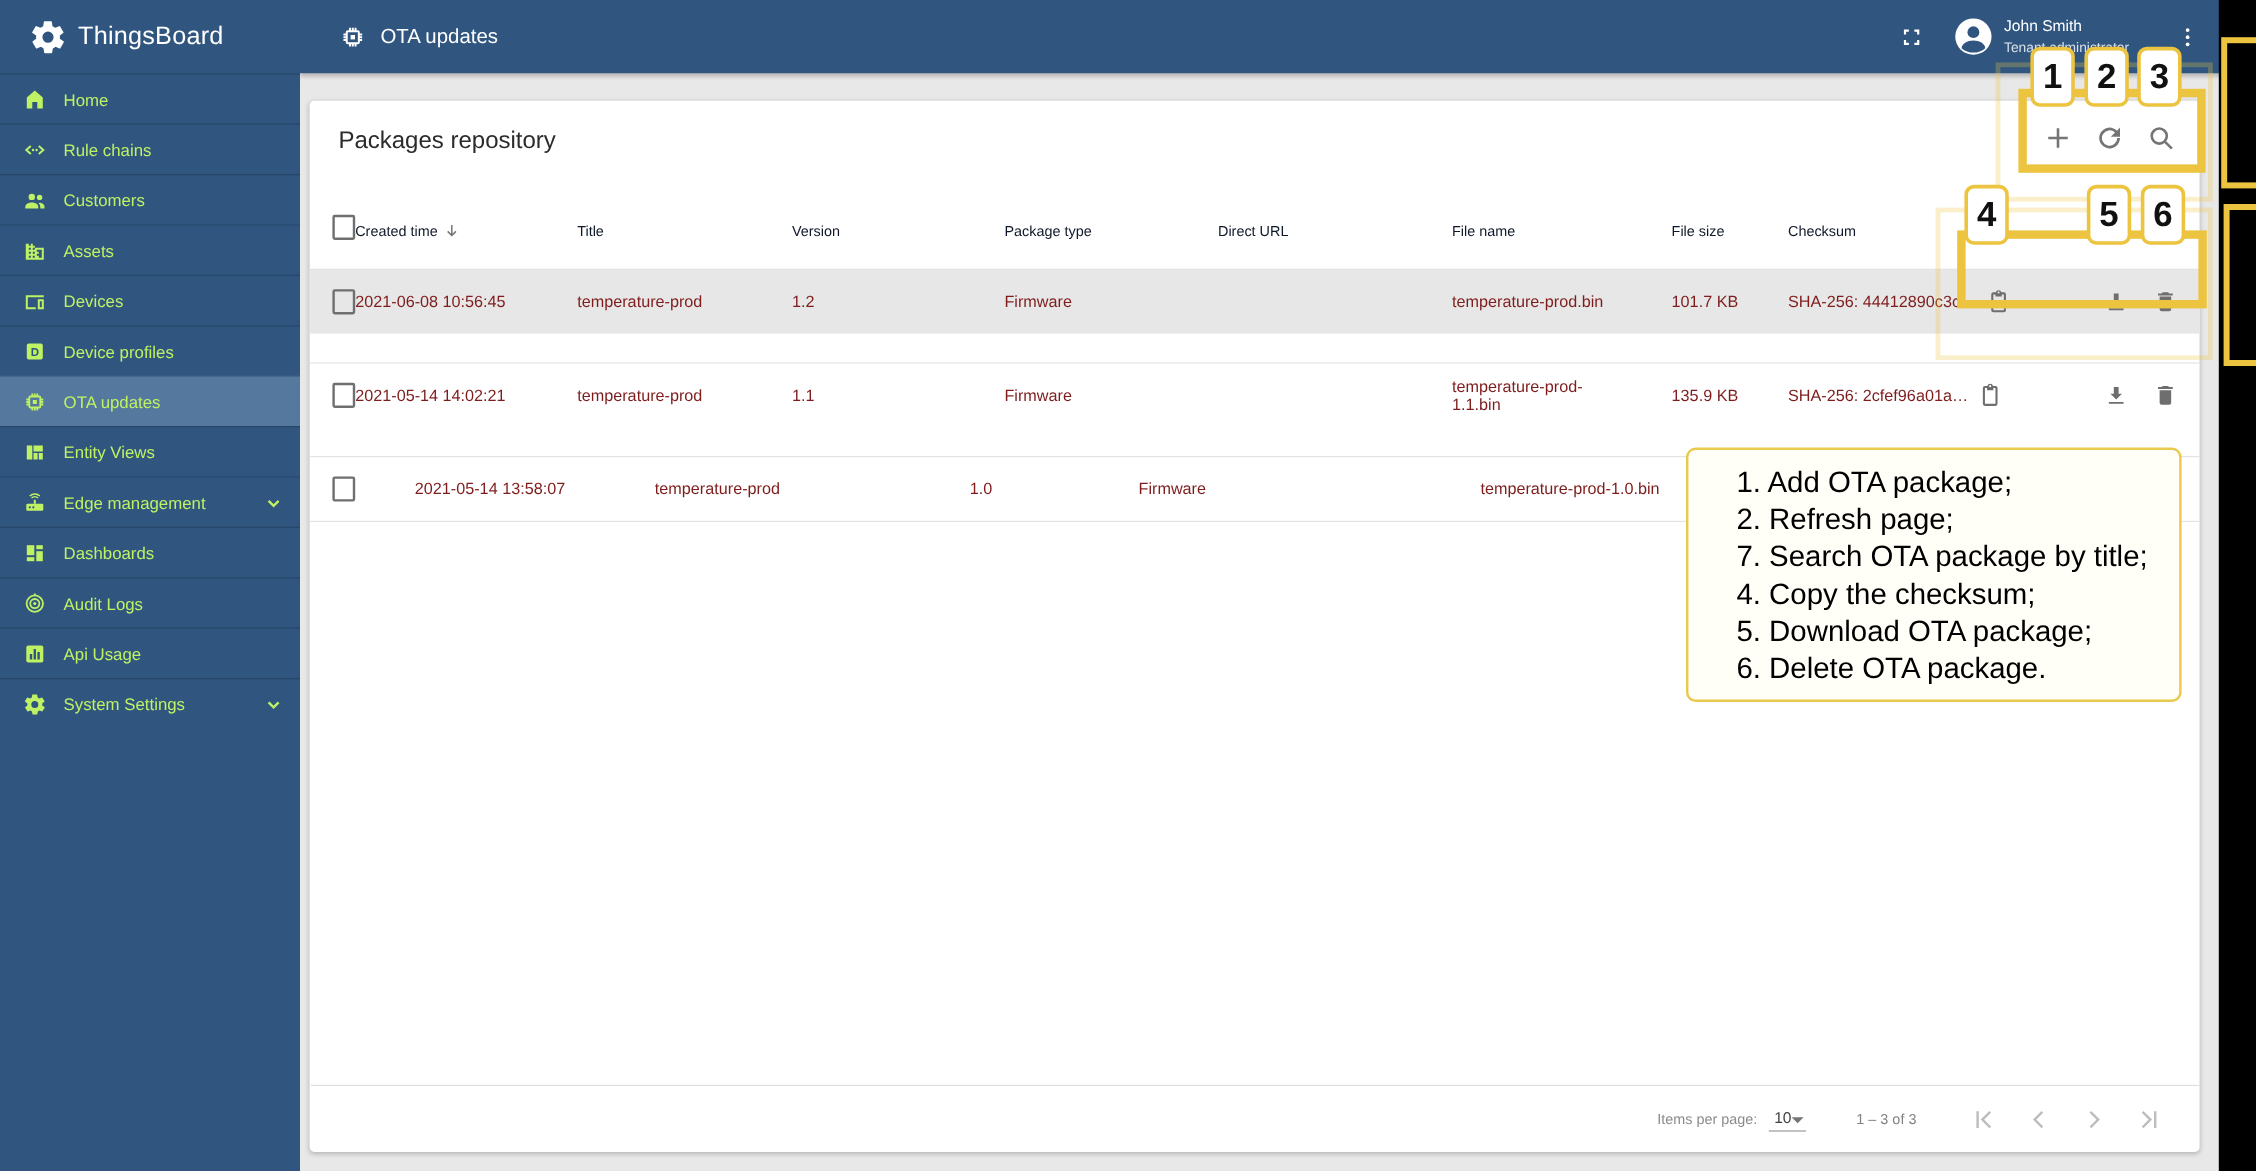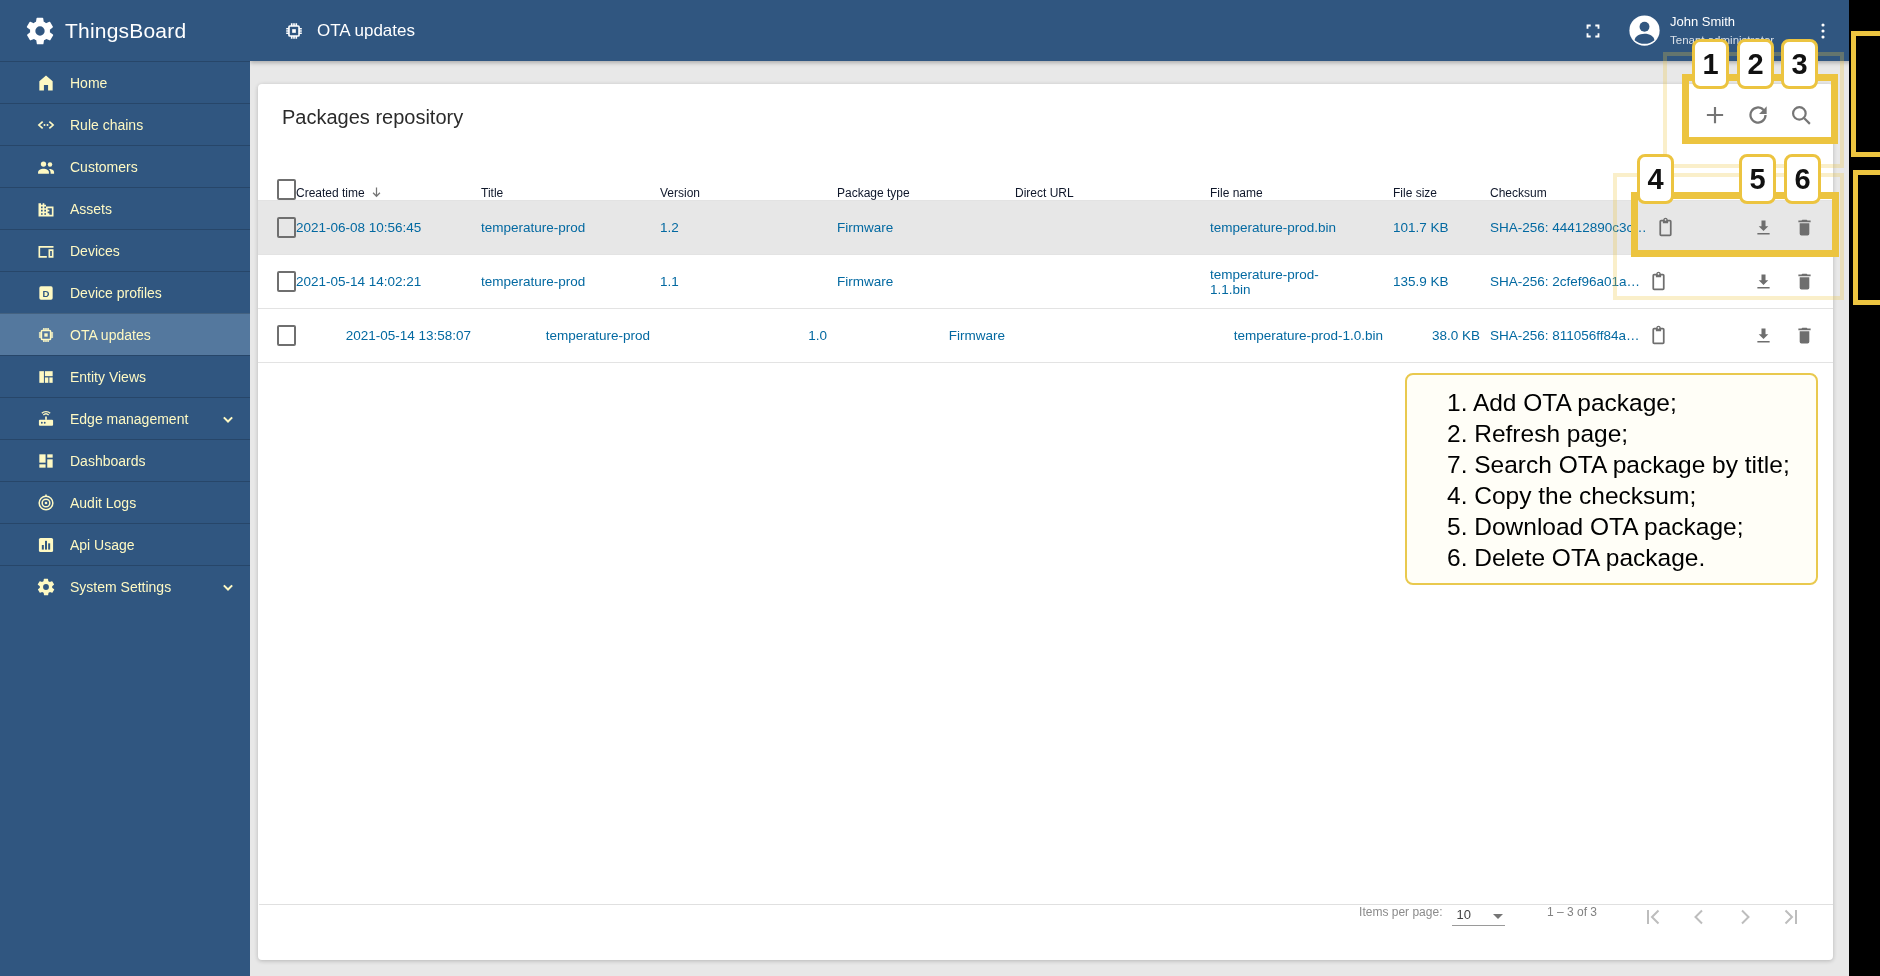--- a/index.html
+++ b/index.html
@@ -3,21 +3,21 @@
 <meta charset="utf-8">
 <style>
   html,body{margin:0;padding:0;}
   body{width:1880px;height:976px;overflow:hidden;font-family:"Liberation Sans",sans-serif;background:#e8e8e8;position:relative;}
   .app{position:absolute;inset:0;}
 
   
   .sidebar{position:absolute;left:0;top:0;width:250px;height:976px;background:#305680;z-index:5;}
   .logo-row{height:61px;display:flex;align-items:center;padding-left:24px;gap:9px;color:#fff;font-size:21px;letter-spacing:.2px;}
   .logo-row svg{width:32px;height:32px;}
-  .nav-item{height:41px;display:flex;align-items:center;padding-left:36px;gap:14px;color:#fef9c3;font-size:14px;font-weight:500;border-top:1px solid rgba(0,0,0,.18);position:relative;cursor:pointer;}
+  .nav-item{height:41px;display:flex;align-items:center;padding-left:19px;gap:14px;color:#bef264;font-size:14px;font-weight:500;border-top:1px solid rgba(0,0,0,.18);position:relative;cursor:pointer;}
   .nav-item svg{width:20px;height:20px;flex:none;}
   .nav-item.active{background:#54789e;}
   .nav-chevron{position:absolute;right:12px;width:20px;height:20px;}
 
   
   .topbar{position:absolute;left:250px;top:0;right:0;height:61px;background:#305680;color:#fff;z-index:4;box-shadow:0 2px 4px rgba(0,0,0,.25);}
   .tb-title{position:absolute;left:33px;top:0;height:61px;display:flex;align-items:center;gap:12px;font-size:17px;}
   .tb-title svg{width:22px;height:22px;}
   .tb-right{position:absolute;right:0;top:0;height:61px;display:flex;align-items:center;}
   .tb-fullscreen{width:22px;height:22px;margin-right:24px;cursor:pointer;}
@@ -29,42 +29,42 @@
 
   
   .card{position:absolute;left:258px;top:84px;width:1575px;height:876px;background:#fff;border-radius:4px;box-shadow:0 1px 4px rgba(0,0,0,.22);z-index:10;}
   .card-title{position:absolute;left:24px;top:22px;font-size:20px;color:#2b2b2b;}
   .card-toolbar{position:absolute;left:1444px;top:18px;display:flex;gap:17px;}
   .tool-btn{width:26px;height:26px;color:#757575;cursor:pointer;}
   .tool-btn svg{width:26px;height:26px;}
 
   .thead{position:absolute;left:0;top:58px;right:0;height:58px;display:flex;align-items:flex-end;color:#0f172a;font-size:12px;}
   .tbody{position:absolute;left:0;top:116px;right:0;}
-  .trow{display:flex;align-items:center;min-height:53px;border-top:1px solid #e3e3e3;font-size:13.5px;color:#0369a1;cursor:pointer;}
+  .trow{display:flex;align-items:center;min-height:53px;border-top:1px solid #e3e3e3;font-size:13.5px;color:#7f1d1d;cursor:pointer;margin-top:24px;}
   .trow:last-child{border-bottom:1px solid #e3e3e3;text-align:right;}
   .trow.highlight{background:#e7e7e7;}
   .cell{box-sizing:border-box;padding-right:10px;}
   .c-cb{width:38px;padding-left:19px;padding-right:0;display:flex;align-items:center;}
   .checkbox{width:17px;height:17px;border:2px solid #6f6f6f;border-radius:2px;background:transparent;display:inline-block;cursor:pointer;}
   .c-created{width:185px;}
   .c-title{width:179px;}
   .c-version{width:177px;}
   .c-package{width:178px;}
   .c-direct{width:195px;}
   .c-file{width:183px;white-space:pre-line;}
   .c-size{width:97px;}
   .c-checksum{width:230px;display:flex;align-items:center;gap:8px;}
   .c-actions{flex:1;display:flex;justify-content:flex-end;align-items:center;gap:20px;padding-right:18px;}
   .row-icon{width:21px;height:21px;color:#6e6e6e;cursor:pointer;flex:none;}
   .row-icon svg{width:21px;height:21px;}
   .sort-ic{width:15px;height:15px;color:#757575;vertical-align:-3px;margin-left:4px;}
 
   
-  .pager{position:absolute;left:1px;bottom:0;right:0;height:55px;border-top:1px solid #e0e0e0;display:flex;align-items:flex-start;justify-content:flex-end;color:#8b8b8b;font-size:12px;}
-  .ipp-select{display:flex;align-items:end;gap:22px;border-bottom:1px solid #9a9a9a;padding:2px 2px 3px 4px;margin:0 42px 0 10px;color:#444;font-size:13px;cursor:pointer;}
+  .pager{position:absolute;left:1px;bottom:0;right:0;height:55px;border-top:1px solid #e0e0e0;display:flex;align-items:center;justify-content:flex-end;color:#8b8b8b;font-size:12px;}
+  .ipp-select{display:flex;align-items:end;border-bottom:1px solid #9a9a9a;padding:2px 2px 3px 4px;margin:0 42px 0 10px;color:#444;font-size:13px;cursor:pointer;}
   .ipp-caret{width:0;height:0;border-left:5px solid transparent;border-right:5px solid transparent;border-top:5px solid #757575;margin-bottom:3px;}
   .range{margin-right:44px;color:#818181;}
   .pg-btn{width:24px;height:24px;color:#bdbdbd;margin-right:22px;cursor:pointer;}
   .pg-btn svg{width:24px;height:24px;}
   .pg-btn.last{margin-right:30px;}
 
   
   .ann{position:absolute;z-index:80;}
   .ann-rect{border:7px solid #ecc440;box-sizing:border-box;}
   .ann-rect-faint{border:4px solid #ecc440;opacity:.28;box-sizing:border-box;z-index:75;}

